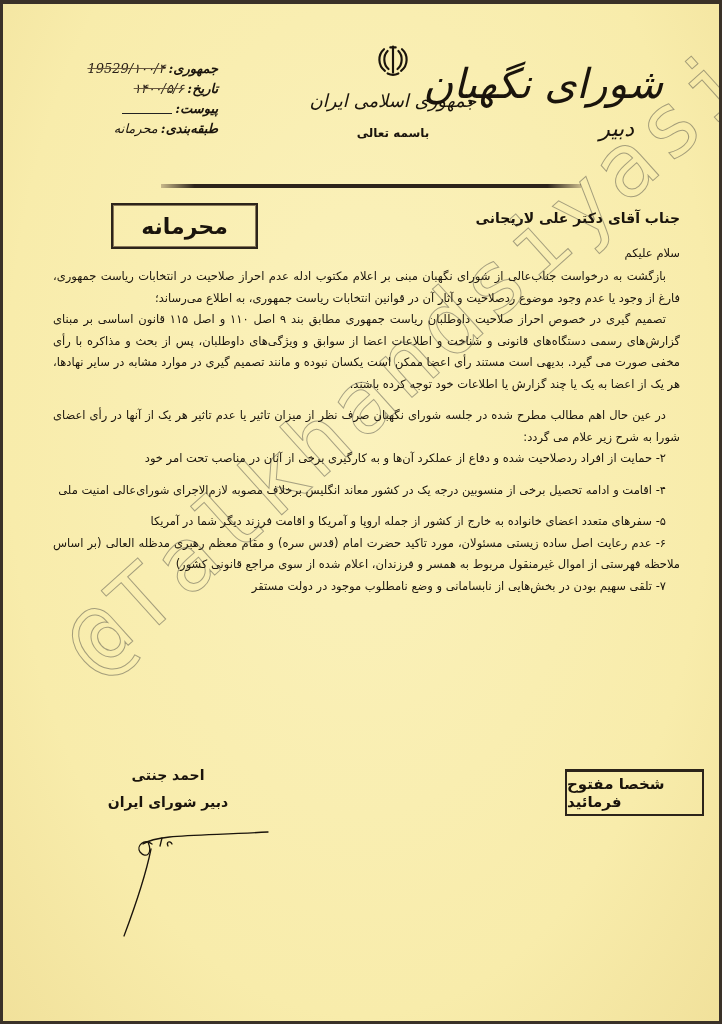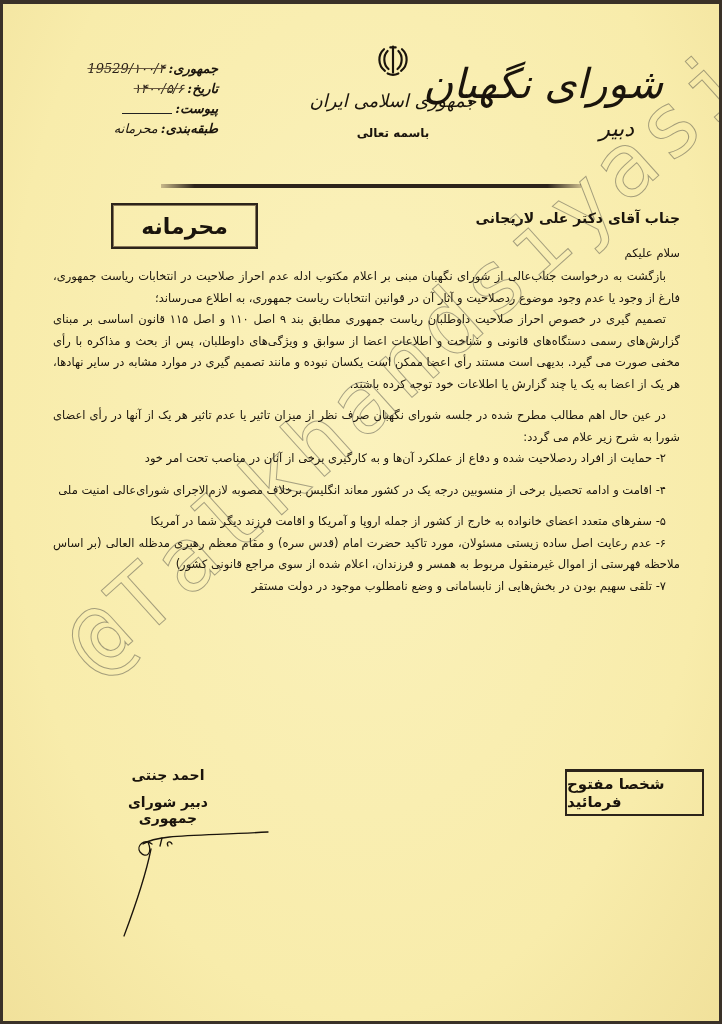--- a/index.html
+++ b/index.html
@@ -131,21 +131,21 @@
     <p class="list-item indent">۵- سفرهای متعدد اعضای خانواده به خارج از کشور از جمله اروپا و آمریکا و اقامت فرزند دیگر شما در آمریکا</p>
     <p class="list-item indent">۶- عدم رعایت اصل ساده زیستی مسئولان، مورد تاکید حضرت امام (قدس سره) و مقام معظم رهبری مدظله العالی (بر اساس ملاحظه فهرستی از اموال غیرمنقول مربوط به همسر و فرزندان، اعلام شده از سوی مراجع قانونی کشور)</p>
     <p class="list-item indent">۷- تلقی سهیم بودن در بخش‌هایی از نابسامانی و وضع نامطلوب موجود در دولت مستقر</p>
   </div>
 
   <div class="abs stamp-open">
     <span>شخصا مفتوح فرمائید</span>
   </div>
 
   <div class="abs signer-name">احمد جنتی</div>
-  <div class="abs signer-title">دبیر شورای جمهوری</div>
+  <div class="abs signer-title">دبیر شورای ایران</div>
   <svg class="abs signature" viewBox="0 0 160 120">
     <g fill="none" stroke="#1a140c" stroke-width="1.3" stroke-linecap="round">
       <path d="M25 20 C40 10 80 12 150 8"></path>
       <path d="M30 18 C35 30 28 35 22 28 C18 22 26 14 34 20"></path>
       <path d="M33 25 C28 50 18 80 6 112"></path>
       <path d="M42 22 L44 14"></path>
       <path d="M50 22 C48 18 52 16 54 20"></path>
     </g>
   </svg>
 

